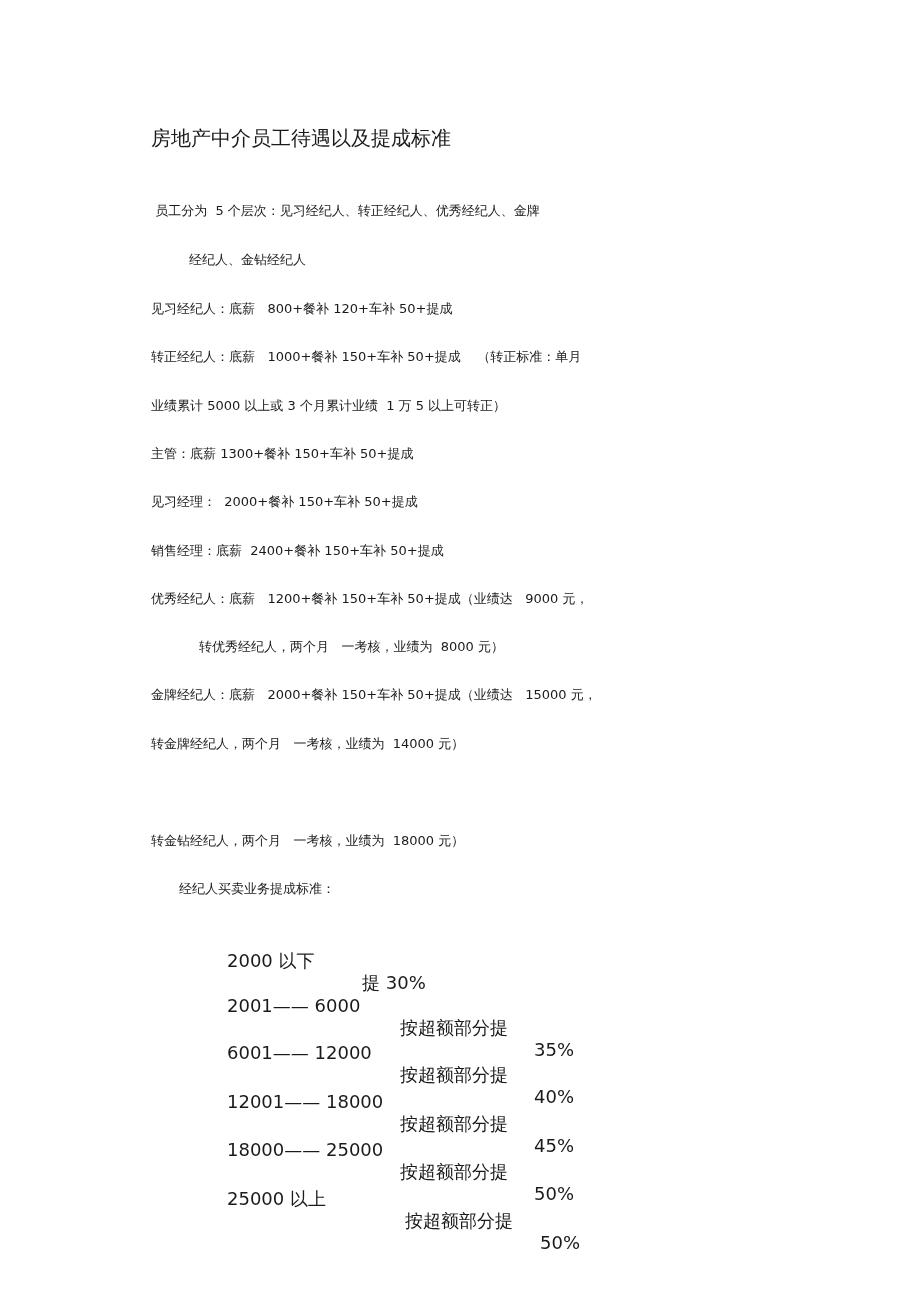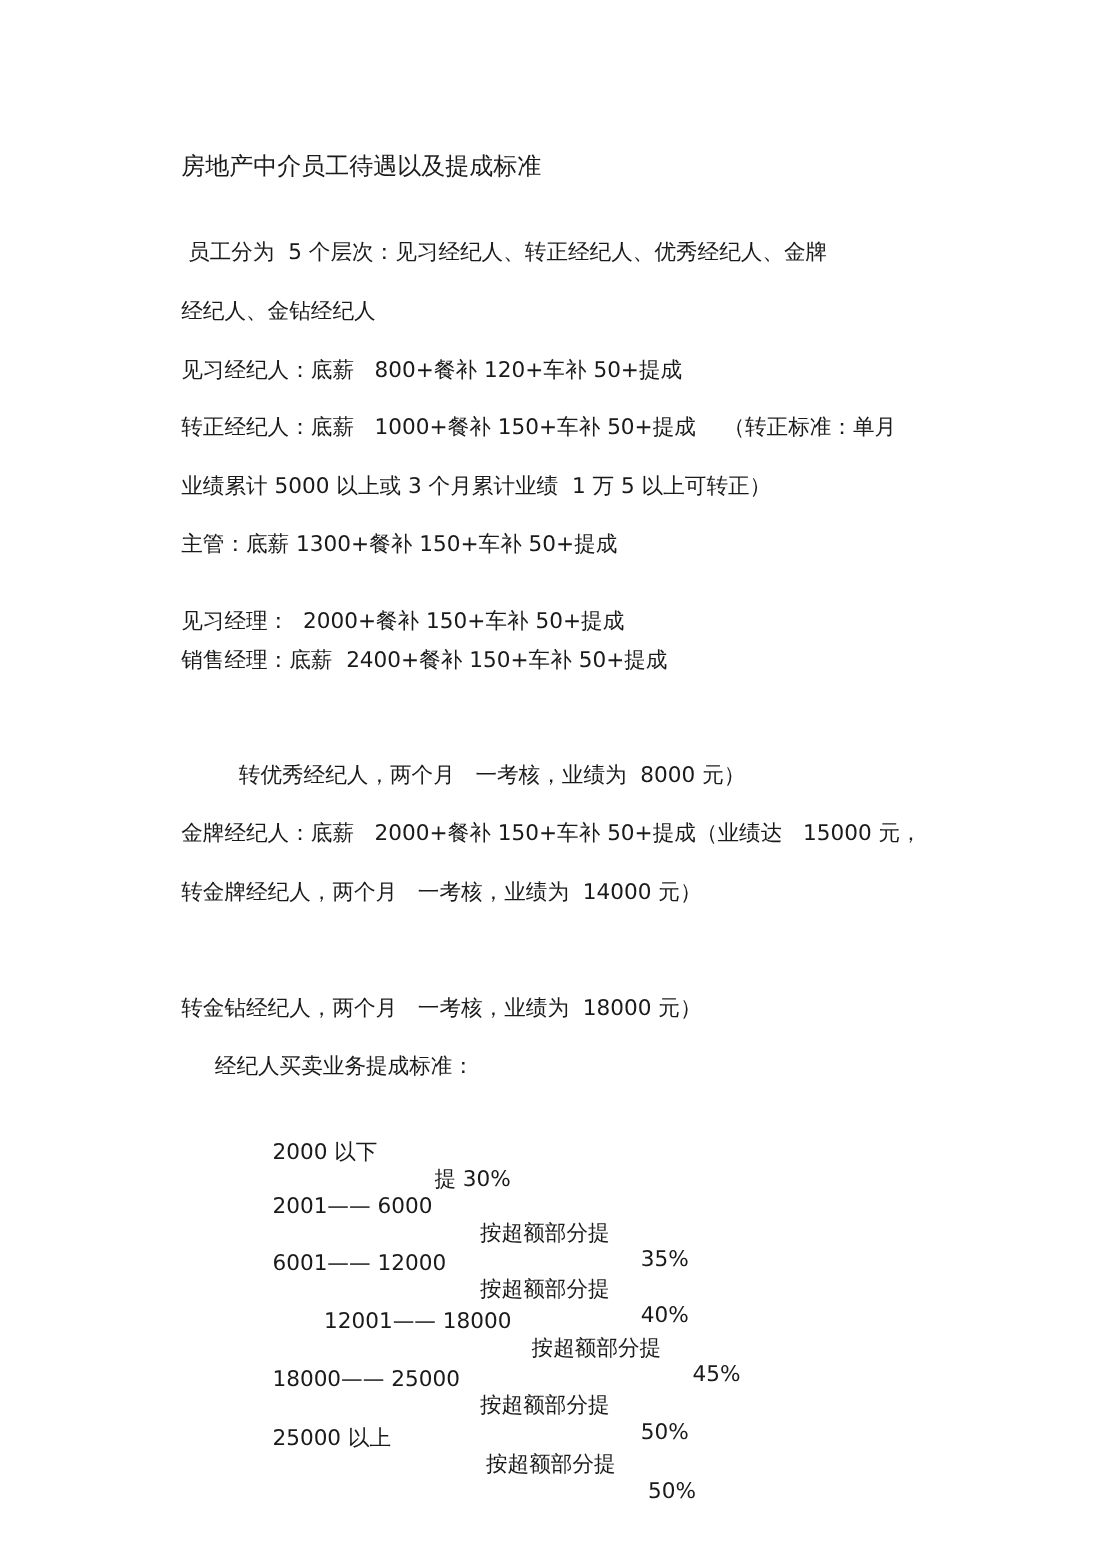--- a/index.html
+++ b/index.html
@@ -18,21 +18,21 @@
     .page {
       position: absolute;
       left: 12px;
       top: 0;
       width: 920px;
       height: 1105px;
     }
     .line {
       position: absolute;
       left: 139px;
-      font-size: 18px;
+      font-size: 13px;
       line-height: 22px;
       white-space: pre;
       color: #1a1a1a;
     }
     .title {
       font-size: 20px;
       top: 127px;
     }
     .tier-row {
       position: absolute;
@@ -46,33 +46,34 @@
     .tier-row .rate { position: absolute; }
   </style>
 </head>
 <body>
 
 <div class="page">
 
   <div class="line title">房地产中介员工待遇以及提成标准</div>
 
   <div class="line" style="top:200px;"> 员工分为  5 个层次：见习经纪人、转正经纪人、优秀经纪人、金牌</div>
-  <div class="line" style="top:249px;">经纪人、金钻经纪人</div>
+  <div class="line" style="top:249px;margin-left:38px;">经纪人、金钻经纪人</div>
 
   <div class="line" style="top:298px;">见习经纪人：底薪   800+餐补 120+车补 50+提成</div>
 
   <div class="line" style="top:346px;">转正经纪人：底薪   1000+餐补 150+车补 50+提成    （转正标准：单月</div>
   <div class="line" style="top:395px;">业绩累计 5000 以上或 3 个月累计业绩  1 万 5 以上可转正）</div>
 
   <div class="line" style="top:443px;">主管：底薪 1300+餐补 150+车补 50+提成</div>
 
-  <div class="line" style="top:491px;margin-top:16px;">见习经理：  2000+餐补 150+车补 50+提成</div>
+  <div class="line" style="top:491px;">见习经理：  2000+餐补 150+车补 50+提成</div>
 
   <div class="line" style="top:540px;">销售经理：底薪  2400+餐补 150+车补 50+提成</div>
 
+  <div class="line" style="top:588px;">优秀经纪人：底薪   1200+餐补 150+车补 50+提成（业绩达   9000 元，</div>
   <div class="line" style="top:636px;margin-left:48px;">转优秀经纪人，两个月   一考核，业绩为  8000 元）</div>
 
   <div class="line" style="top:684px;">金牌经纪人：底薪   2000+餐补 150+车补 50+提成（业绩达   15000 元，</div>
   <div class="line" style="top:733px;">转金牌经纪人，两个月   一考核，业绩为  14000 元）</div>
 
   <div class="line" style="top:830px;">转金钻经纪人，两个月   一考核，业绩为  18000 元）</div>
 
   <div class="line" style="top:878px;margin-left:28px;">经纪人买卖业务提成标准：</div>
 
   <div class="tier-row" style="top:928px;">
@@ -85,21 +86,21 @@
     <span class="rule" style="left:173px;">按超额部分提</span>
     <span class="rate" style="left:307px;">35%</span>
   </div>
 
   <div class="tier-row" style="top:1020px;">
     <span class="range">6001—— 12000</span>
     <span class="rule" style="left:173px;">按超额部分提</span>
     <span class="rate" style="left:307px;">40%</span>
   </div>
 
-  <div class="tier-row" style="top:1069px;margin-left:43px;">
+  <div class="tier-row" style="top:1069px;">
     <span class="range">12001—— 18000</span>
     <span class="rule" style="left:173px;">按超额部分提</span>
     <span class="rate" style="left:307px;">45%</span>
   </div>
 
   <div class="tier-row" style="top:1117px;">
     <span class="range">18000—— 25000</span>
     <span class="rule" style="left:173px;">按超额部分提</span>
     <span class="rate" style="left:307px;">50%</span>
   </div>

